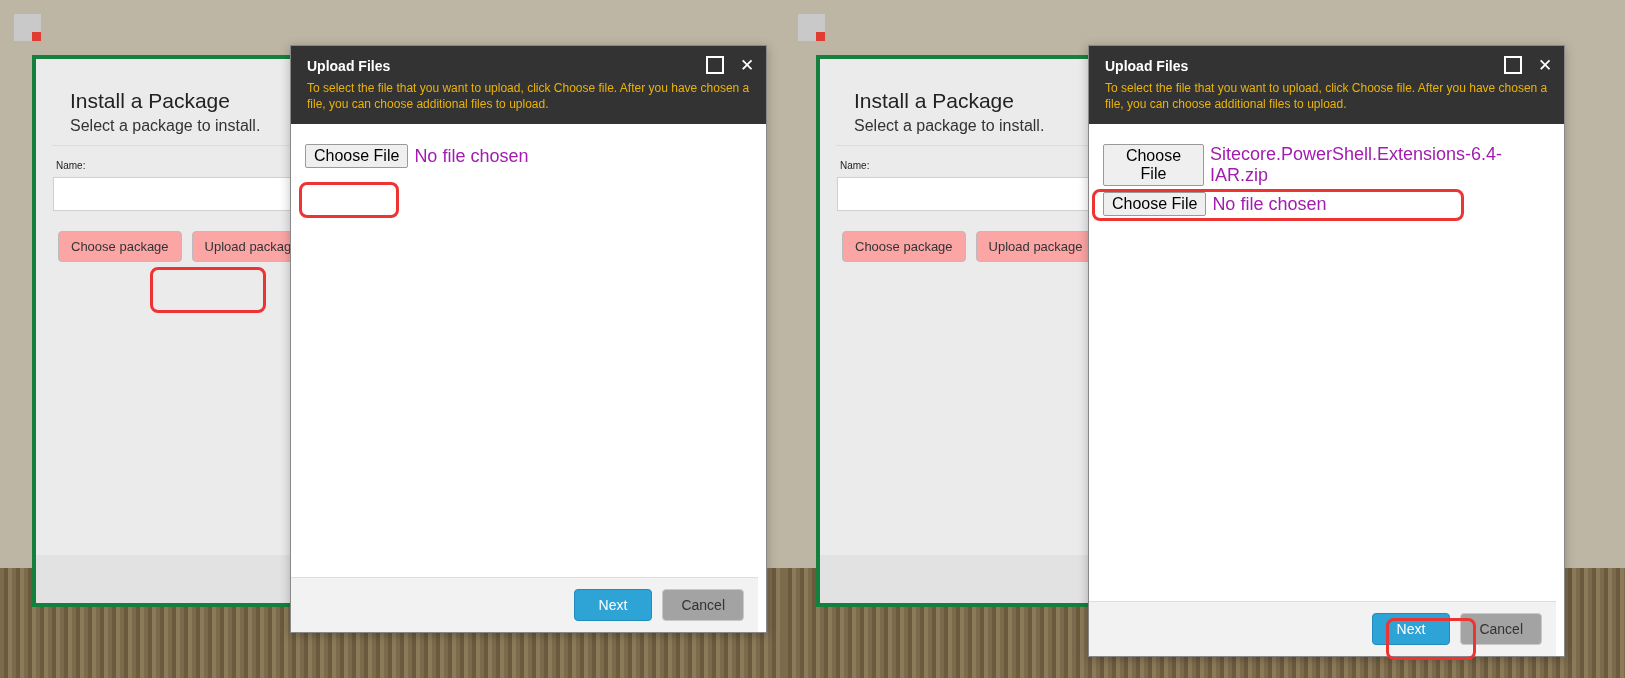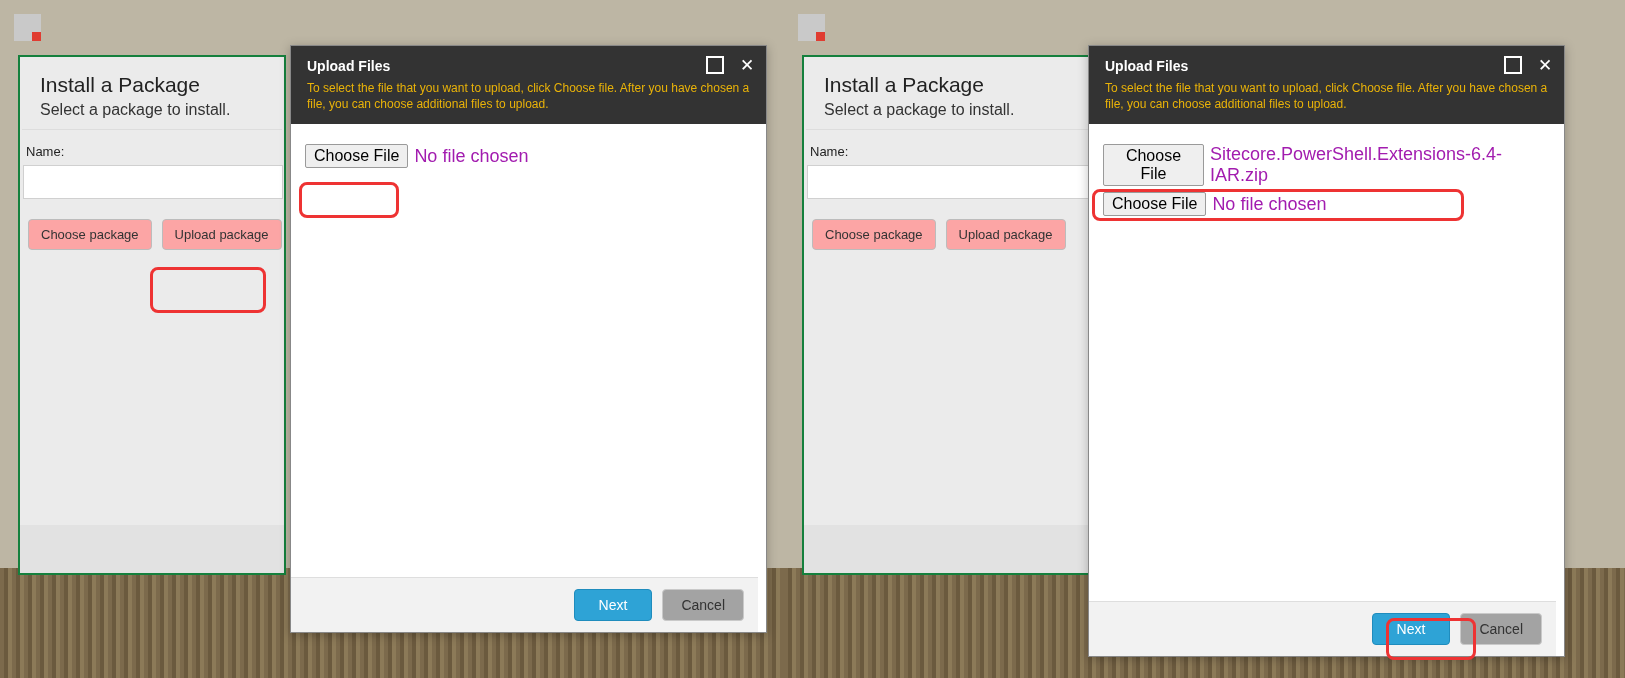--- a/index.html
+++ b/index.html
@@ -4,27 +4,27 @@
 <style>
   html,body{margin:0;padding:0;font-family:"Segoe UI",Arial,sans-serif;font-size:14px;background:#bdb6a4;}
   .stage{position:relative;width:1625px;height:678px;overflow:hidden;}
   .half{position:absolute;top:0;height:678px;left:0;width:813px;}
   .half.right{left:784px;width:841px;}
 
   
   .wood{position:absolute;left:0;right:0;bottom:0;height:110px;
         background:repeating-linear-gradient(90deg,#7c6a4c 0 4px,#6b5a3e 4px 8px,#8c7a58 8px 12px);}
 
-  .panel{position:absolute;left:18px;top:55px;width:260px;height:512px;background:#ebebeb;border:2px solid #15803d;padding:2px;}
+  .panel{position:absolute;left:32px;top:55px;width:260px;height:512px;background:#ebebeb;border:4px solid #15803d;padding:16px;}
   .panel-header{padding:14px 18px 10px 18px;}
   .panel-header h1{margin:0;font-size:21px;font-weight:400;color:#222;}
   .panel-header p{margin:4px 0 0 0;font-size:16px;color:#333;}
   .panel-sep{border-top:1px solid #ddd;margin:0;}
   .panel-body{padding:14px 0 0 0;}
-  .name-label{font-size:13px;color:#222;margin:0 13px 6px 4px;display:block;}
+  .name-label{font-size:10px;color:#222;margin:0 13px 6px 4px;display:block;}
   .name-input{display:block;width:254px;height:30px;border:1px solid #d0d0d0;background:#fff;margin-left:1px;}
   .btn-row{display:flex;gap:10px;margin:20px 0 0 6px;}
   .btn{background:#fca5a5;border:1px solid #bcbcbc;border-radius:4px;padding:7px 12px;font-size:13px;color:#333;cursor:pointer;}
   .panel-footer{position:absolute;left:0;right:0;bottom:0;height:48px;background:#e2e2e2;}
 
   .red-box{border:3px solid #e33;border-radius:8px;position:absolute;pointer-events:none;}
 
   .dialog{position:absolute;background:#fff;border:1px solid #888;box-shadow:0 2px 10px rgba(0,0,0,.25);width:475px;}
   .dialog.left{left:290px;top:45px;height:586px;}
   .dialog.right{left:304px;top:45px;height:610px;width:475px;}

